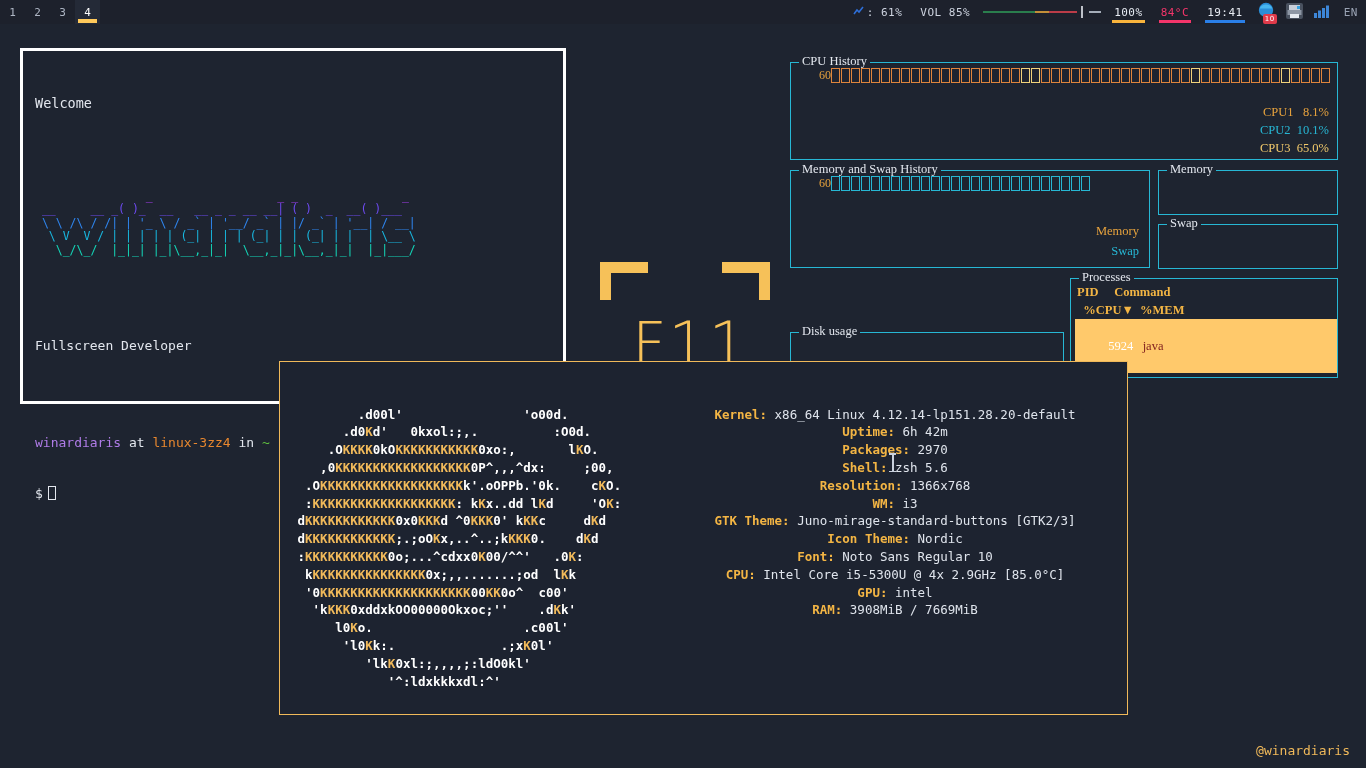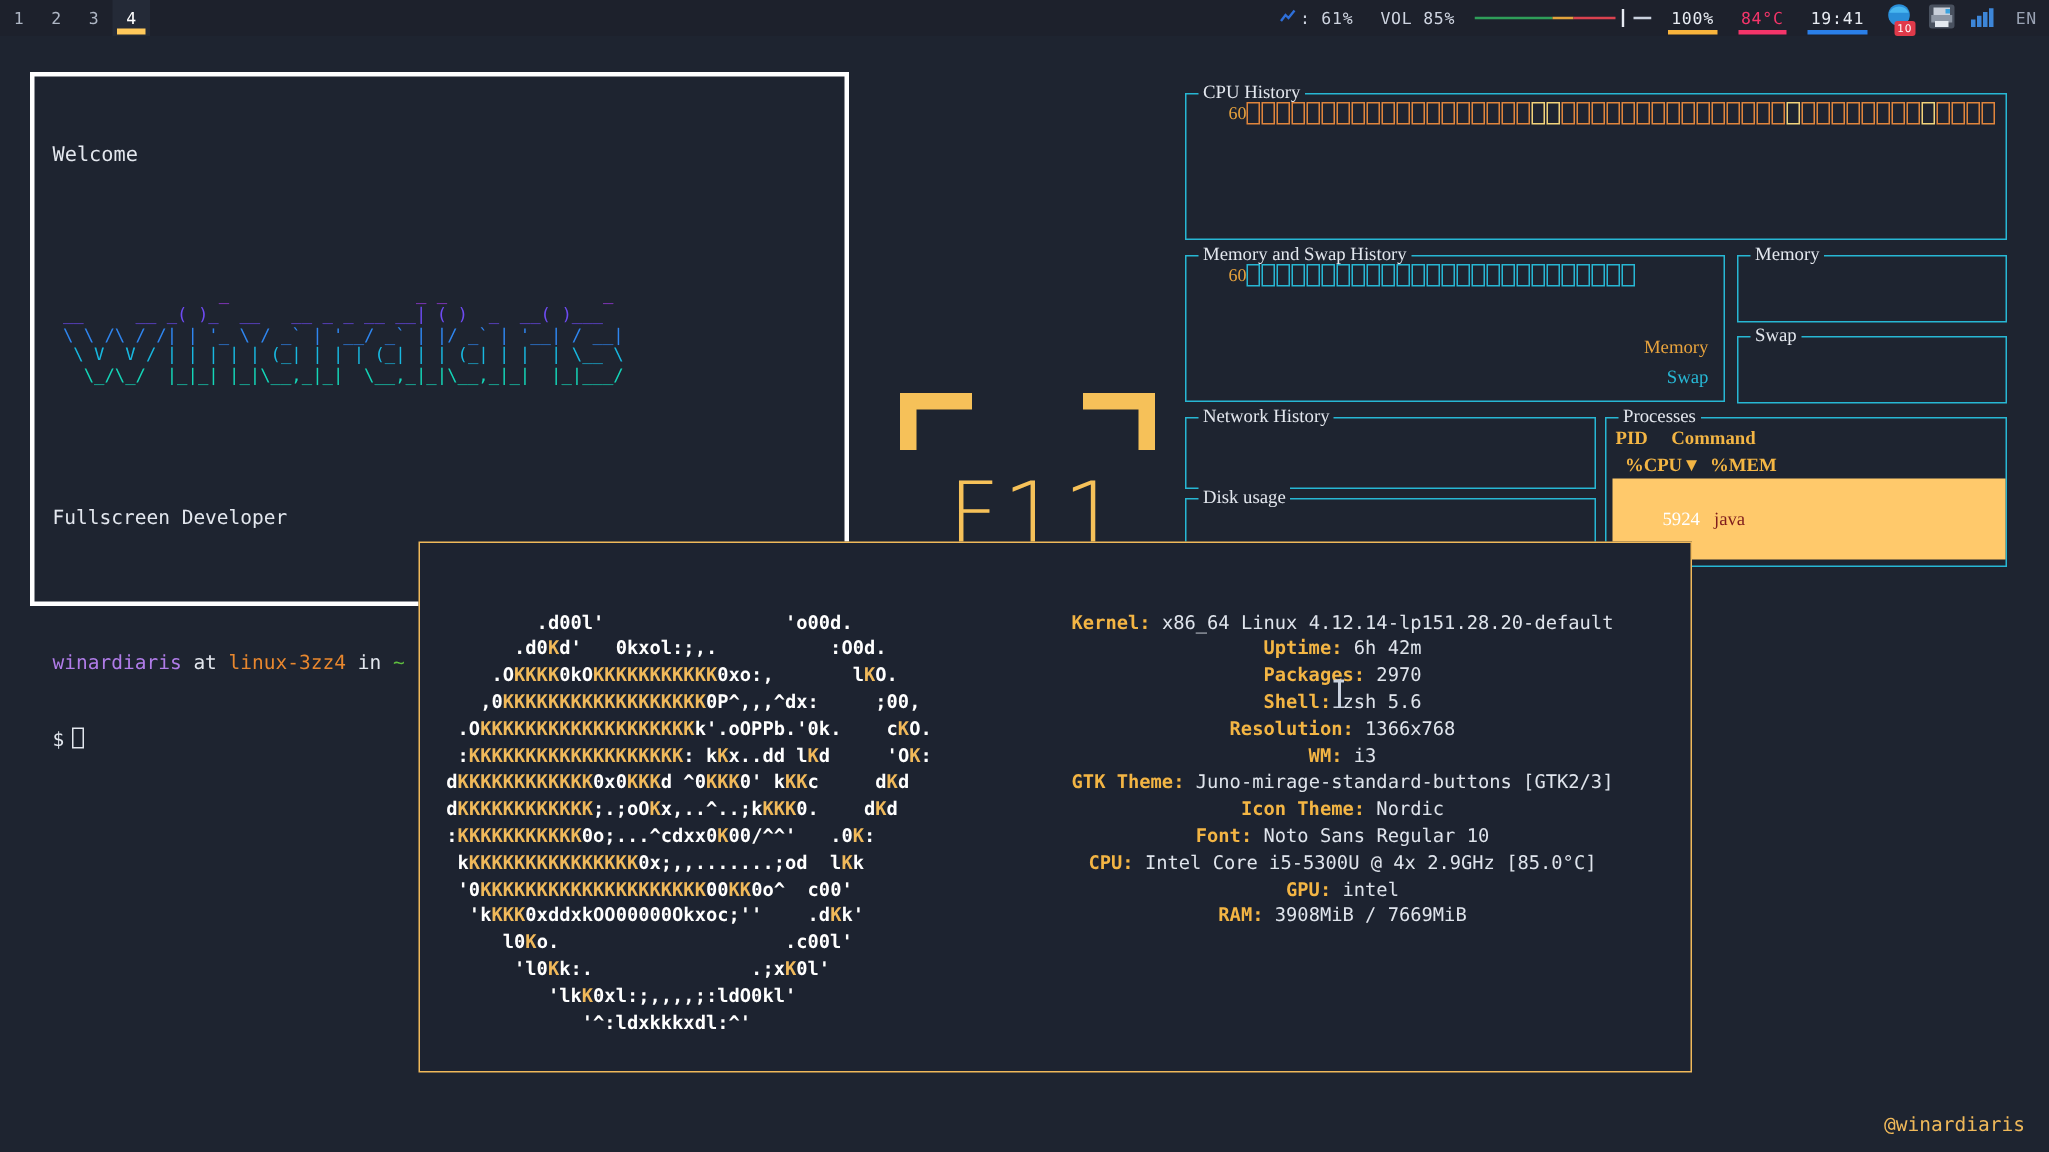--- a/index.html
+++ b/index.html
@@ -353,20 +353,25 @@
               <span class="tofu"></span>
               <span class="tofu"></span>
               <span class="tofu"></span>
               <span class="tofu y"></span>
               <span class="tofu"></span>
               <span class="tofu"></span>
               <span class="tofu"></span>
               <span class="tofu"></span>
             </span>
         </div>
+        <div class="cpu-legend">
+          <div class="row cl-1"><span>CPU1</span>&nbsp;&nbsp;&nbsp;<span>8.1%</span></div>
+          <div class="row cl-2"><span>CPU2</span>&nbsp;&nbsp;<span>10.1%</span></div>
+          <div class="row cl-3"><span>CPU3</span>&nbsp;&nbsp;<span>65.0%</span></div>
+        </div>
       </div>
     </div>
 
     <div class="gbox" style="left:14px; top:122px; width:360px; height:98px;">
       <div class="frame"></div>
       <div class="legend">Memory and Swap History</div>
       <div class="body">
         <div style="display:flex;align-items:center;">
           <span class="axis-label" style="width:34px;text-align:right;">60</span>
           <span class="tofu-row" id="mem-tofu">
@@ -408,24 +413,20 @@
     <div class="gbox" style="left:382px; top:122px; width:180px; height:45px;">
       <div class="frame"></div>
       <div class="legend">Memory</div>
     </div>
 
     <div class="gbox" style="left:382px; top:176px; width:180px; height:45px;">
       <div class="frame"></div>
       <div class="legend">Swap</div>
     </div>
 
-    <div class="gbox" style="left:14px; top:230px; width:274px; height:48px;">
-      <div class="frame"></div>
-      <div class="legend">Network History</div>
-    </div>
 
     <div class="gbox" style="left:14px; top:284px; width:274px; height:46px;">
       <div class="frame"></div>
       <div class="legend">Disk usage</div>
     </div>
 
     <div class="gbox" style="left:294px; top:230px; width:268px; height:100px;">
       <div class="frame"></div>
       <div class="legend">Processes</div>
       <div class="body" style="padding:4px 0 0 6px;">

